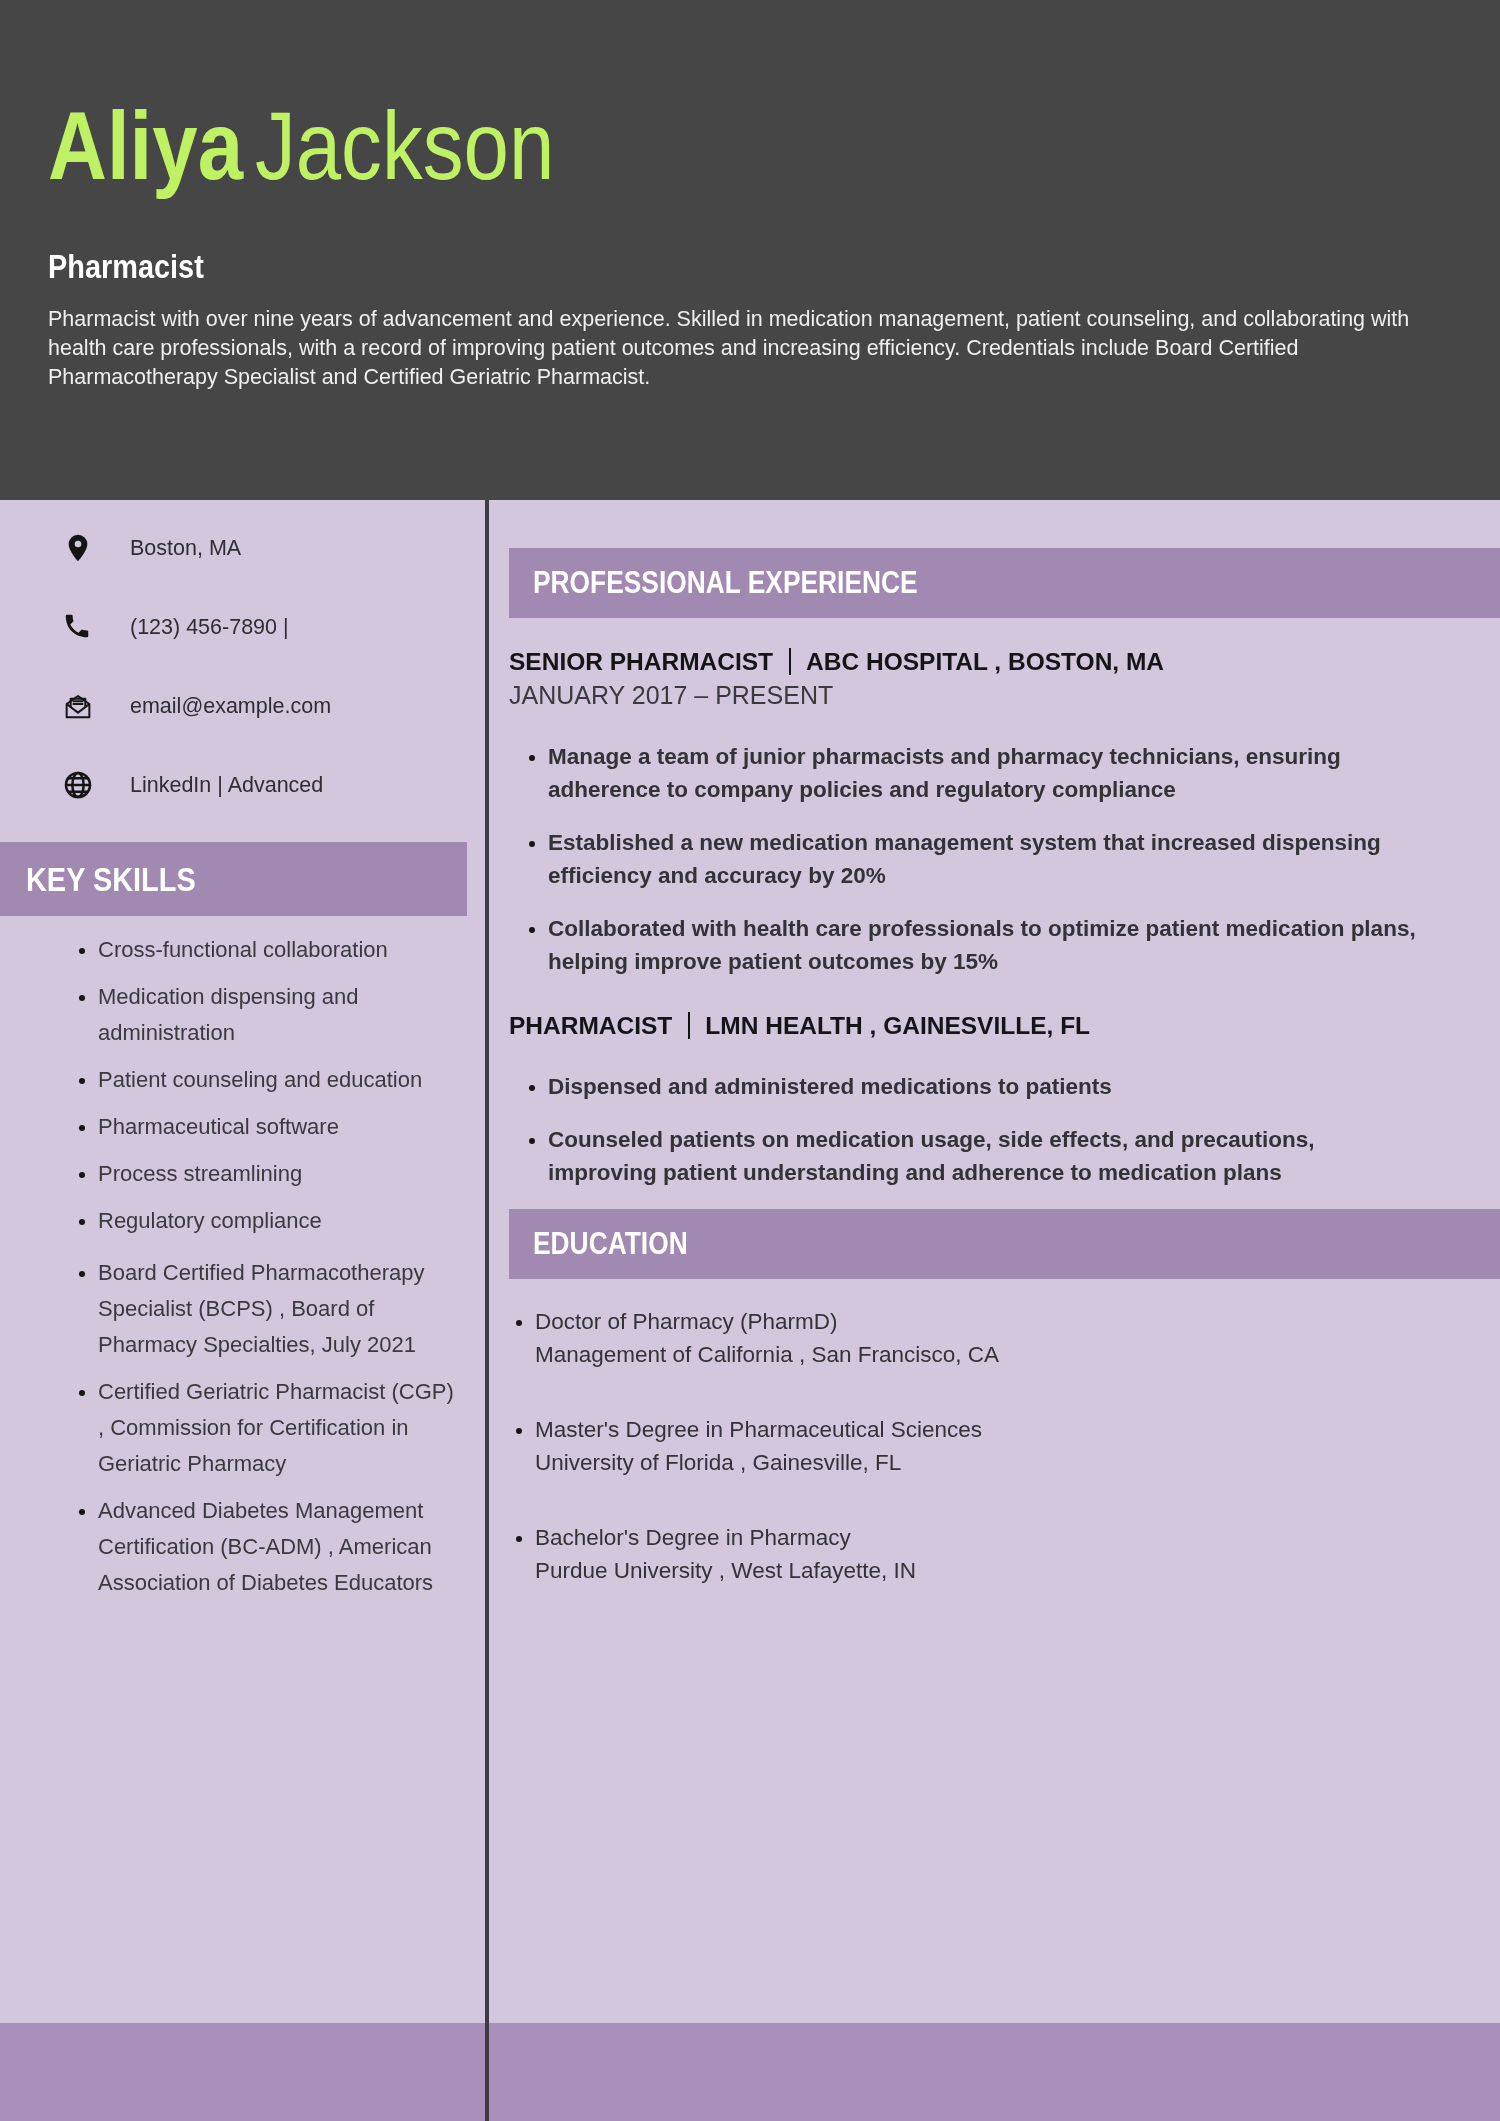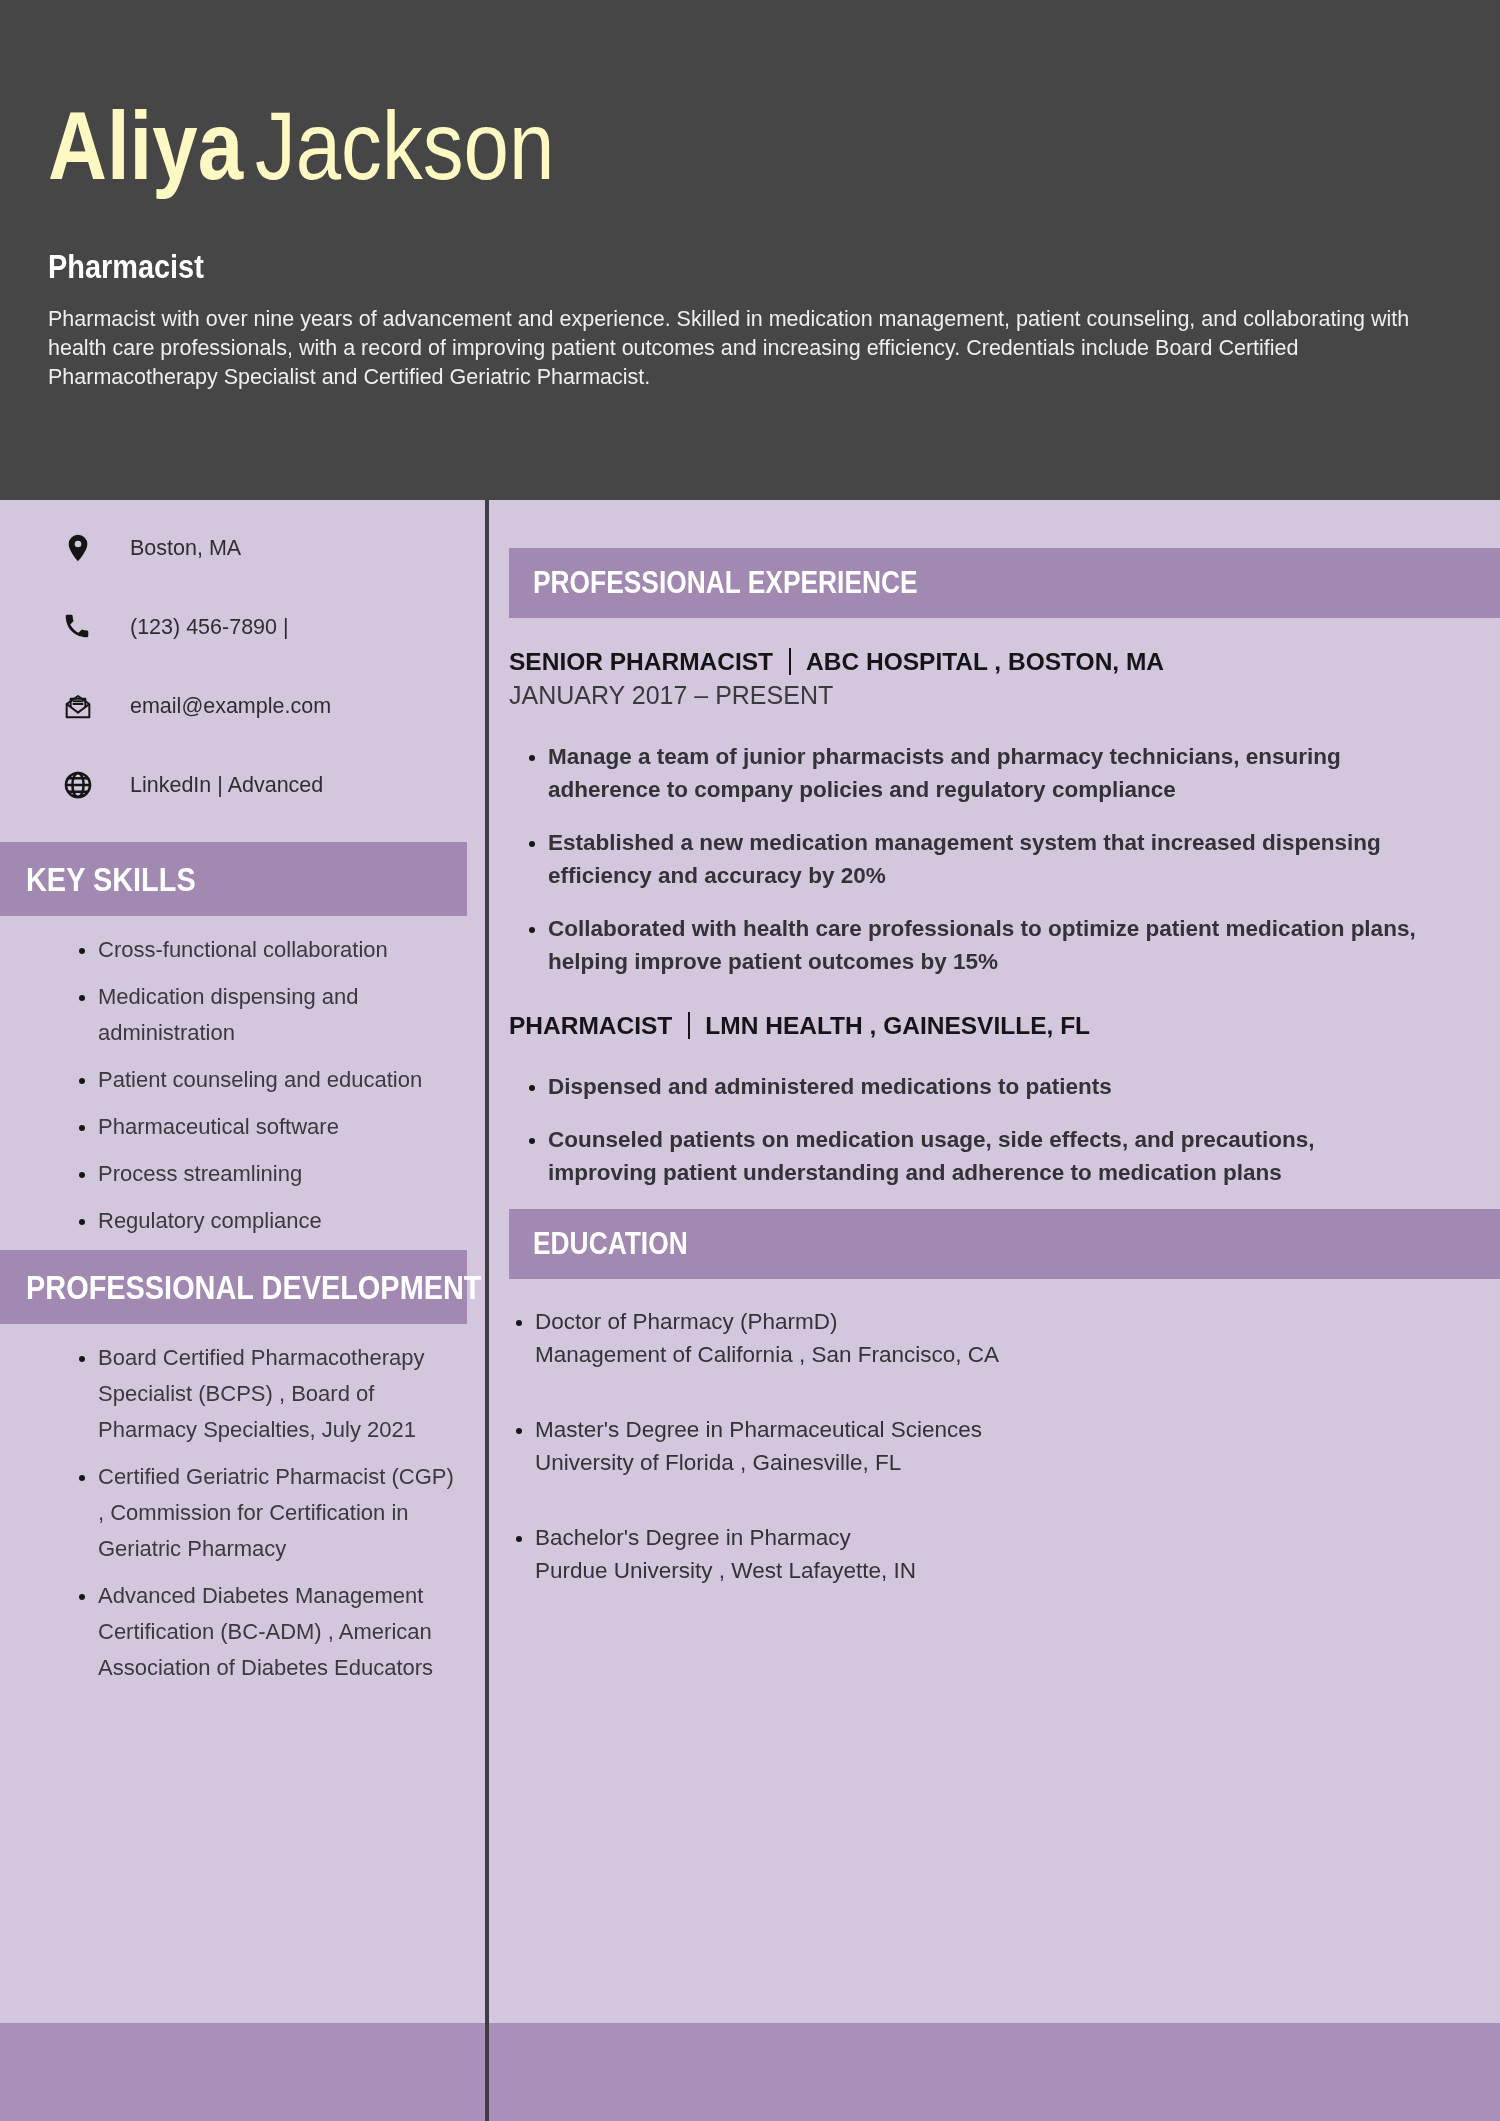--- a/index.html
+++ b/index.html
@@ -4,21 +4,21 @@
 <style>
   :root{
     --header_bg:#464646; --page_bg:#d3c7dd; --band:#a189b2; --footer:#a890ba;
     --divider:#3f3d44; --band_text:#ffffff; --body_text:#3a393d;
   }
   html,body{margin:0;padding:0;background:#9a9a9a;}
   .page{position:relative;width:1500px;height:2121px;margin:0 auto;background:var(--page_bg);
         font-family:"Liberation Sans",sans-serif;overflow:hidden;}
   
   .top{position:absolute;top:0;left:0;width:100%;height:500px;background:var(--header_bg);color:#fff;box-sizing:border-box;}
-  .name{position:absolute;top:98px;left:48px;margin:0;font-size:96px;line-height:1;color:#fef9c3;}
+  .name{position:absolute;top:98px;left:48px;margin:0;font-size:96px;line-height:1;color:#bef264;}
   .cond{display:inline-block;transform:scaleX(.85);transform-origin:0 50%;white-space:nowrap;}
   .name .fn{font-weight:bold;}
   .name .ln{font-weight:normal;margin-left:14px;}
   .role{position:absolute;top:247px;left:48px;font-size:34px;font-weight:bold;color:#fff;}
   .summary{position:absolute;top:305px;left:48px;width:1400px;margin:0;font-size:21.5px;line-height:29px;color:#f0eef0;}
   
   .divider{position:absolute;left:485px;top:500px;width:4px;height:1621px;background:var(--divider);z-index:3;}
   
   .sidebar{position:absolute;top:500px;left:0;width:486px;}
   .contact{padding:26px 0 0 62px;}
@@ -106,21 +106,20 @@
     <ul class="side-list">
 
     <li>Cross-functional collaboration</li>
         <li>Medication dispensing and administration</li>
         <li>Patient counseling and education</li>
         <li>Pharmaceutical software</li>
         <li>Process streamlining</li>
         <li>Regulatory compliance</li>
       </ul>
 
-    <h2 class="sideband"><span class="cond">PROFESSIONAL DEVELOPMENT</span></h2>
     <ul class="side-list">
 
     <li>Board Certified Pharmacotherapy Specialist (BCPS) , Board of Pharmacy Specialties, July 2021</li>
         <li>Certified Geriatric Pharmacist (CGP) , Commission for Certification in Geriatric Pharmacy</li>
         <li>Advanced Diabetes Management Certification (BC-ADM) , American Association of Diabetes Educators</li>
       </ul>
   </aside>
 
   <main class="main">
     <h2 class="mainband exp">

